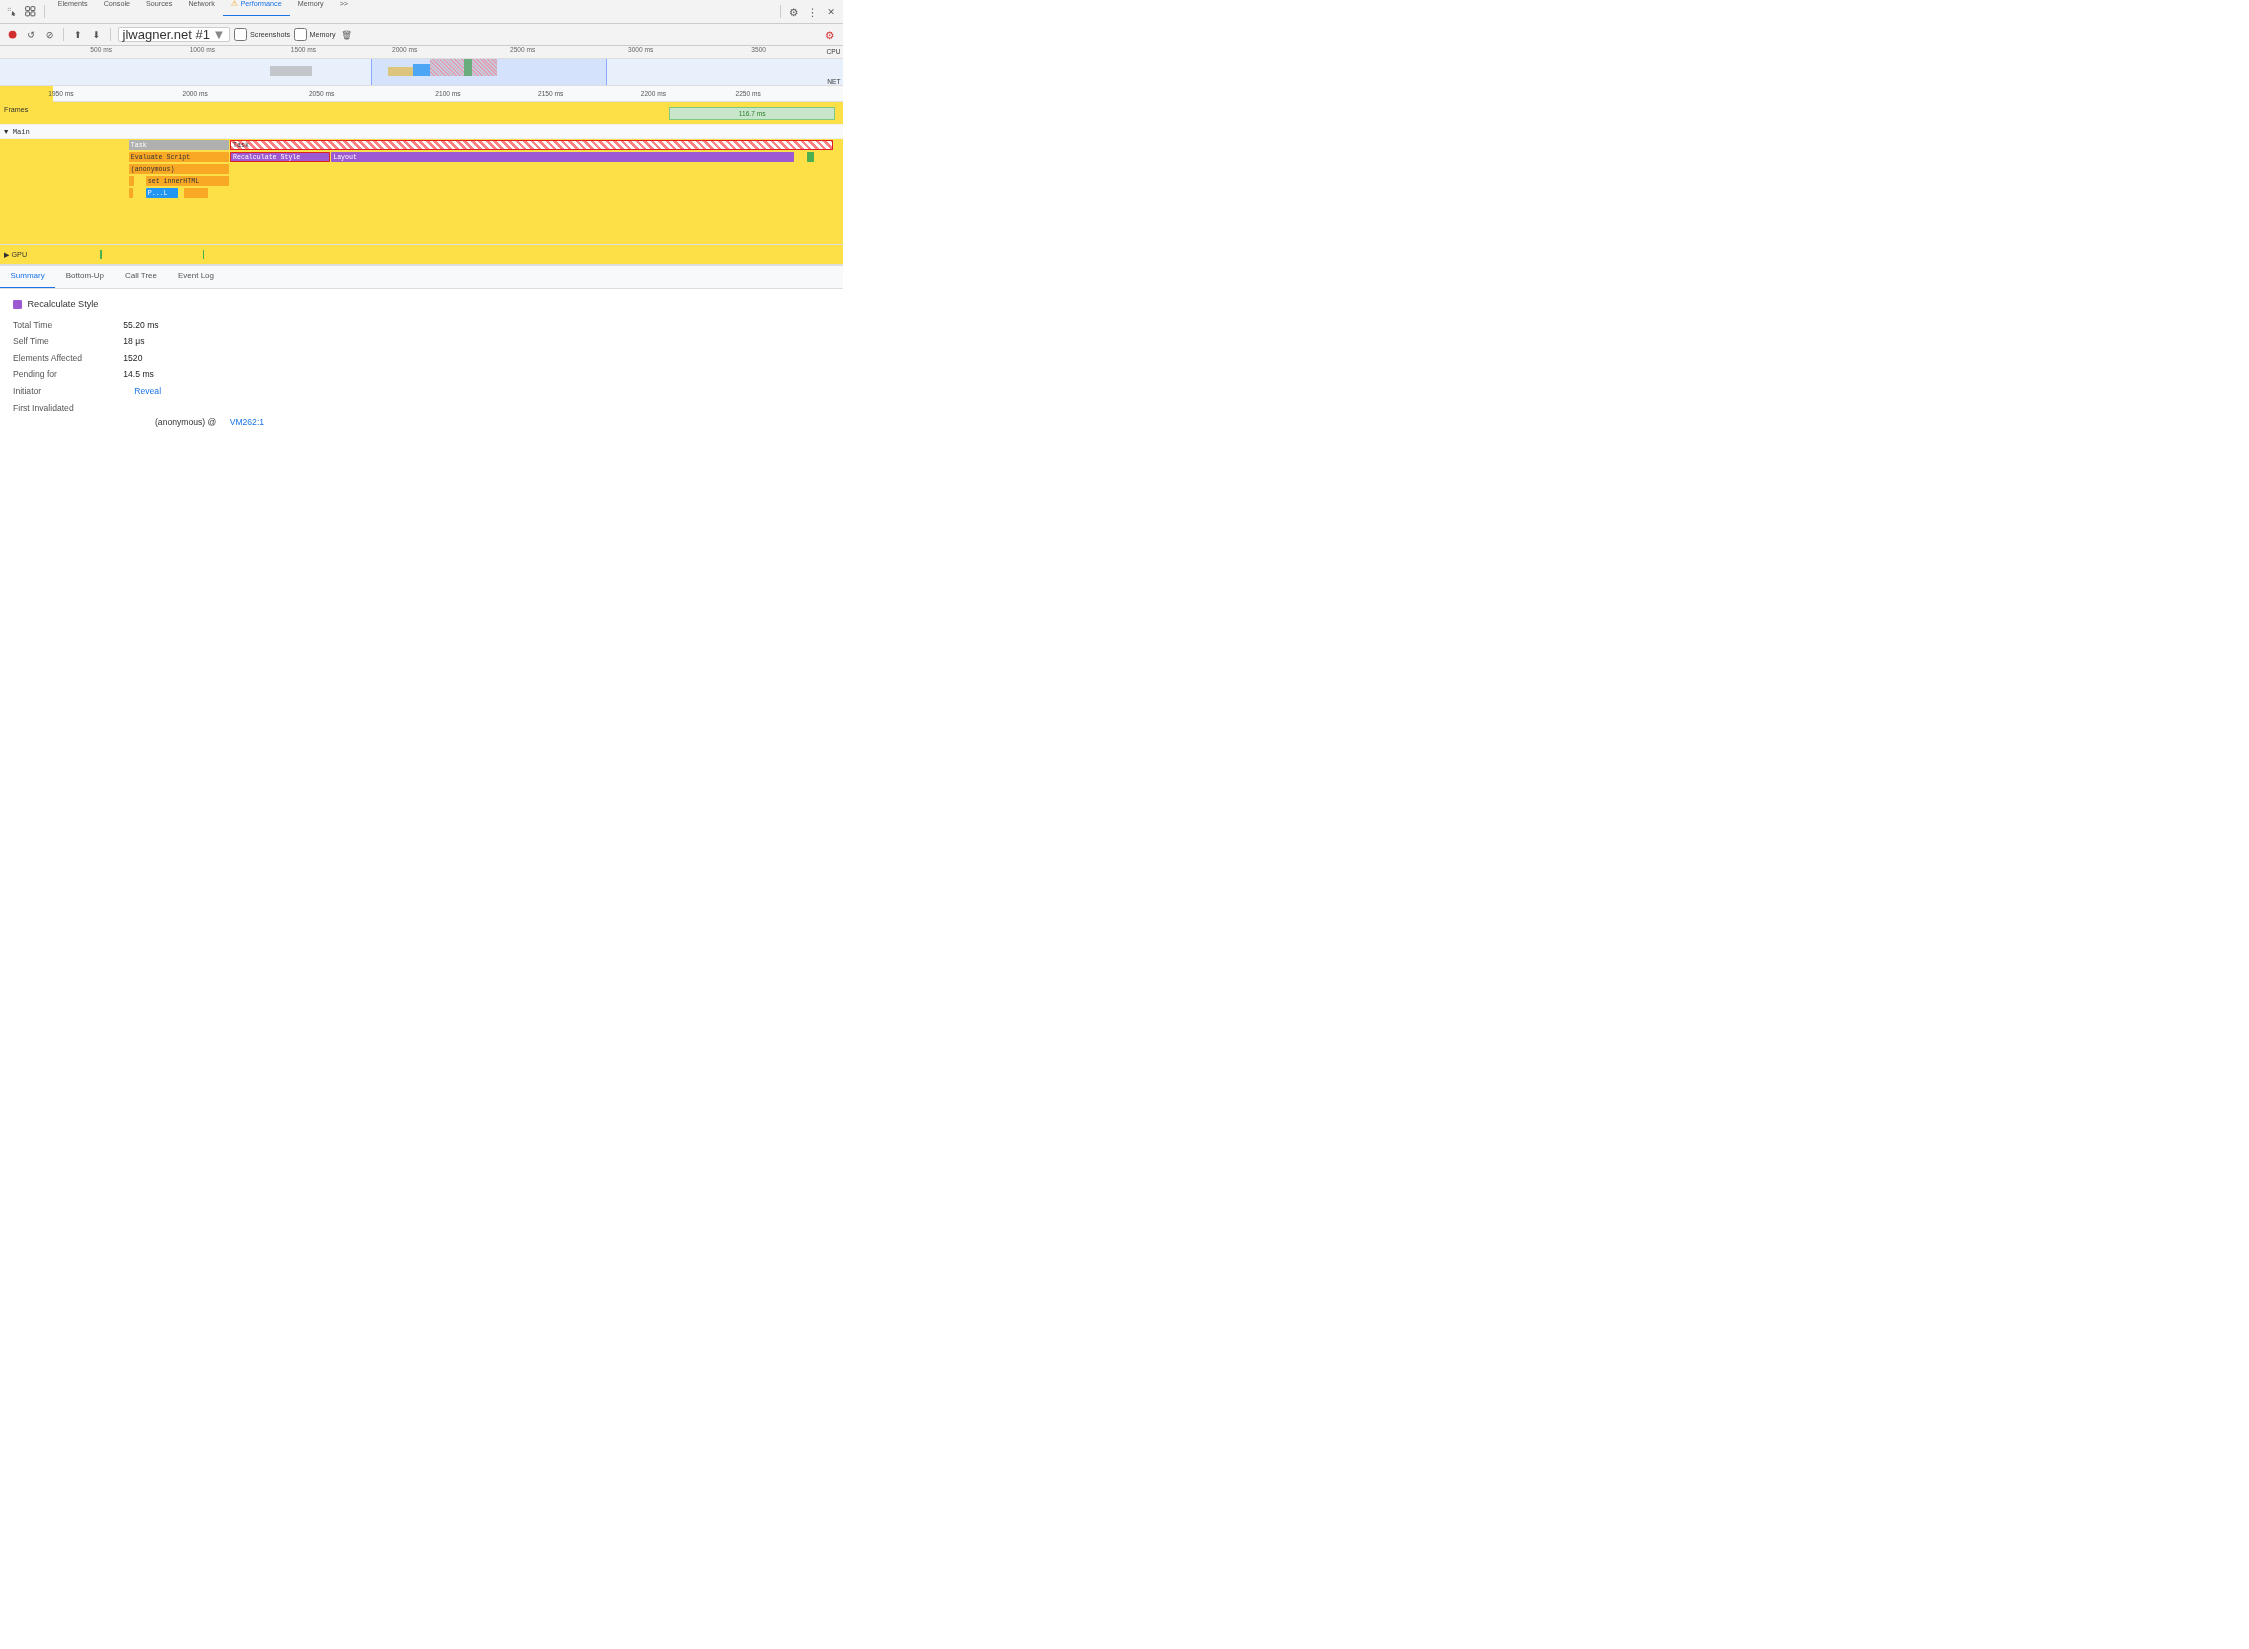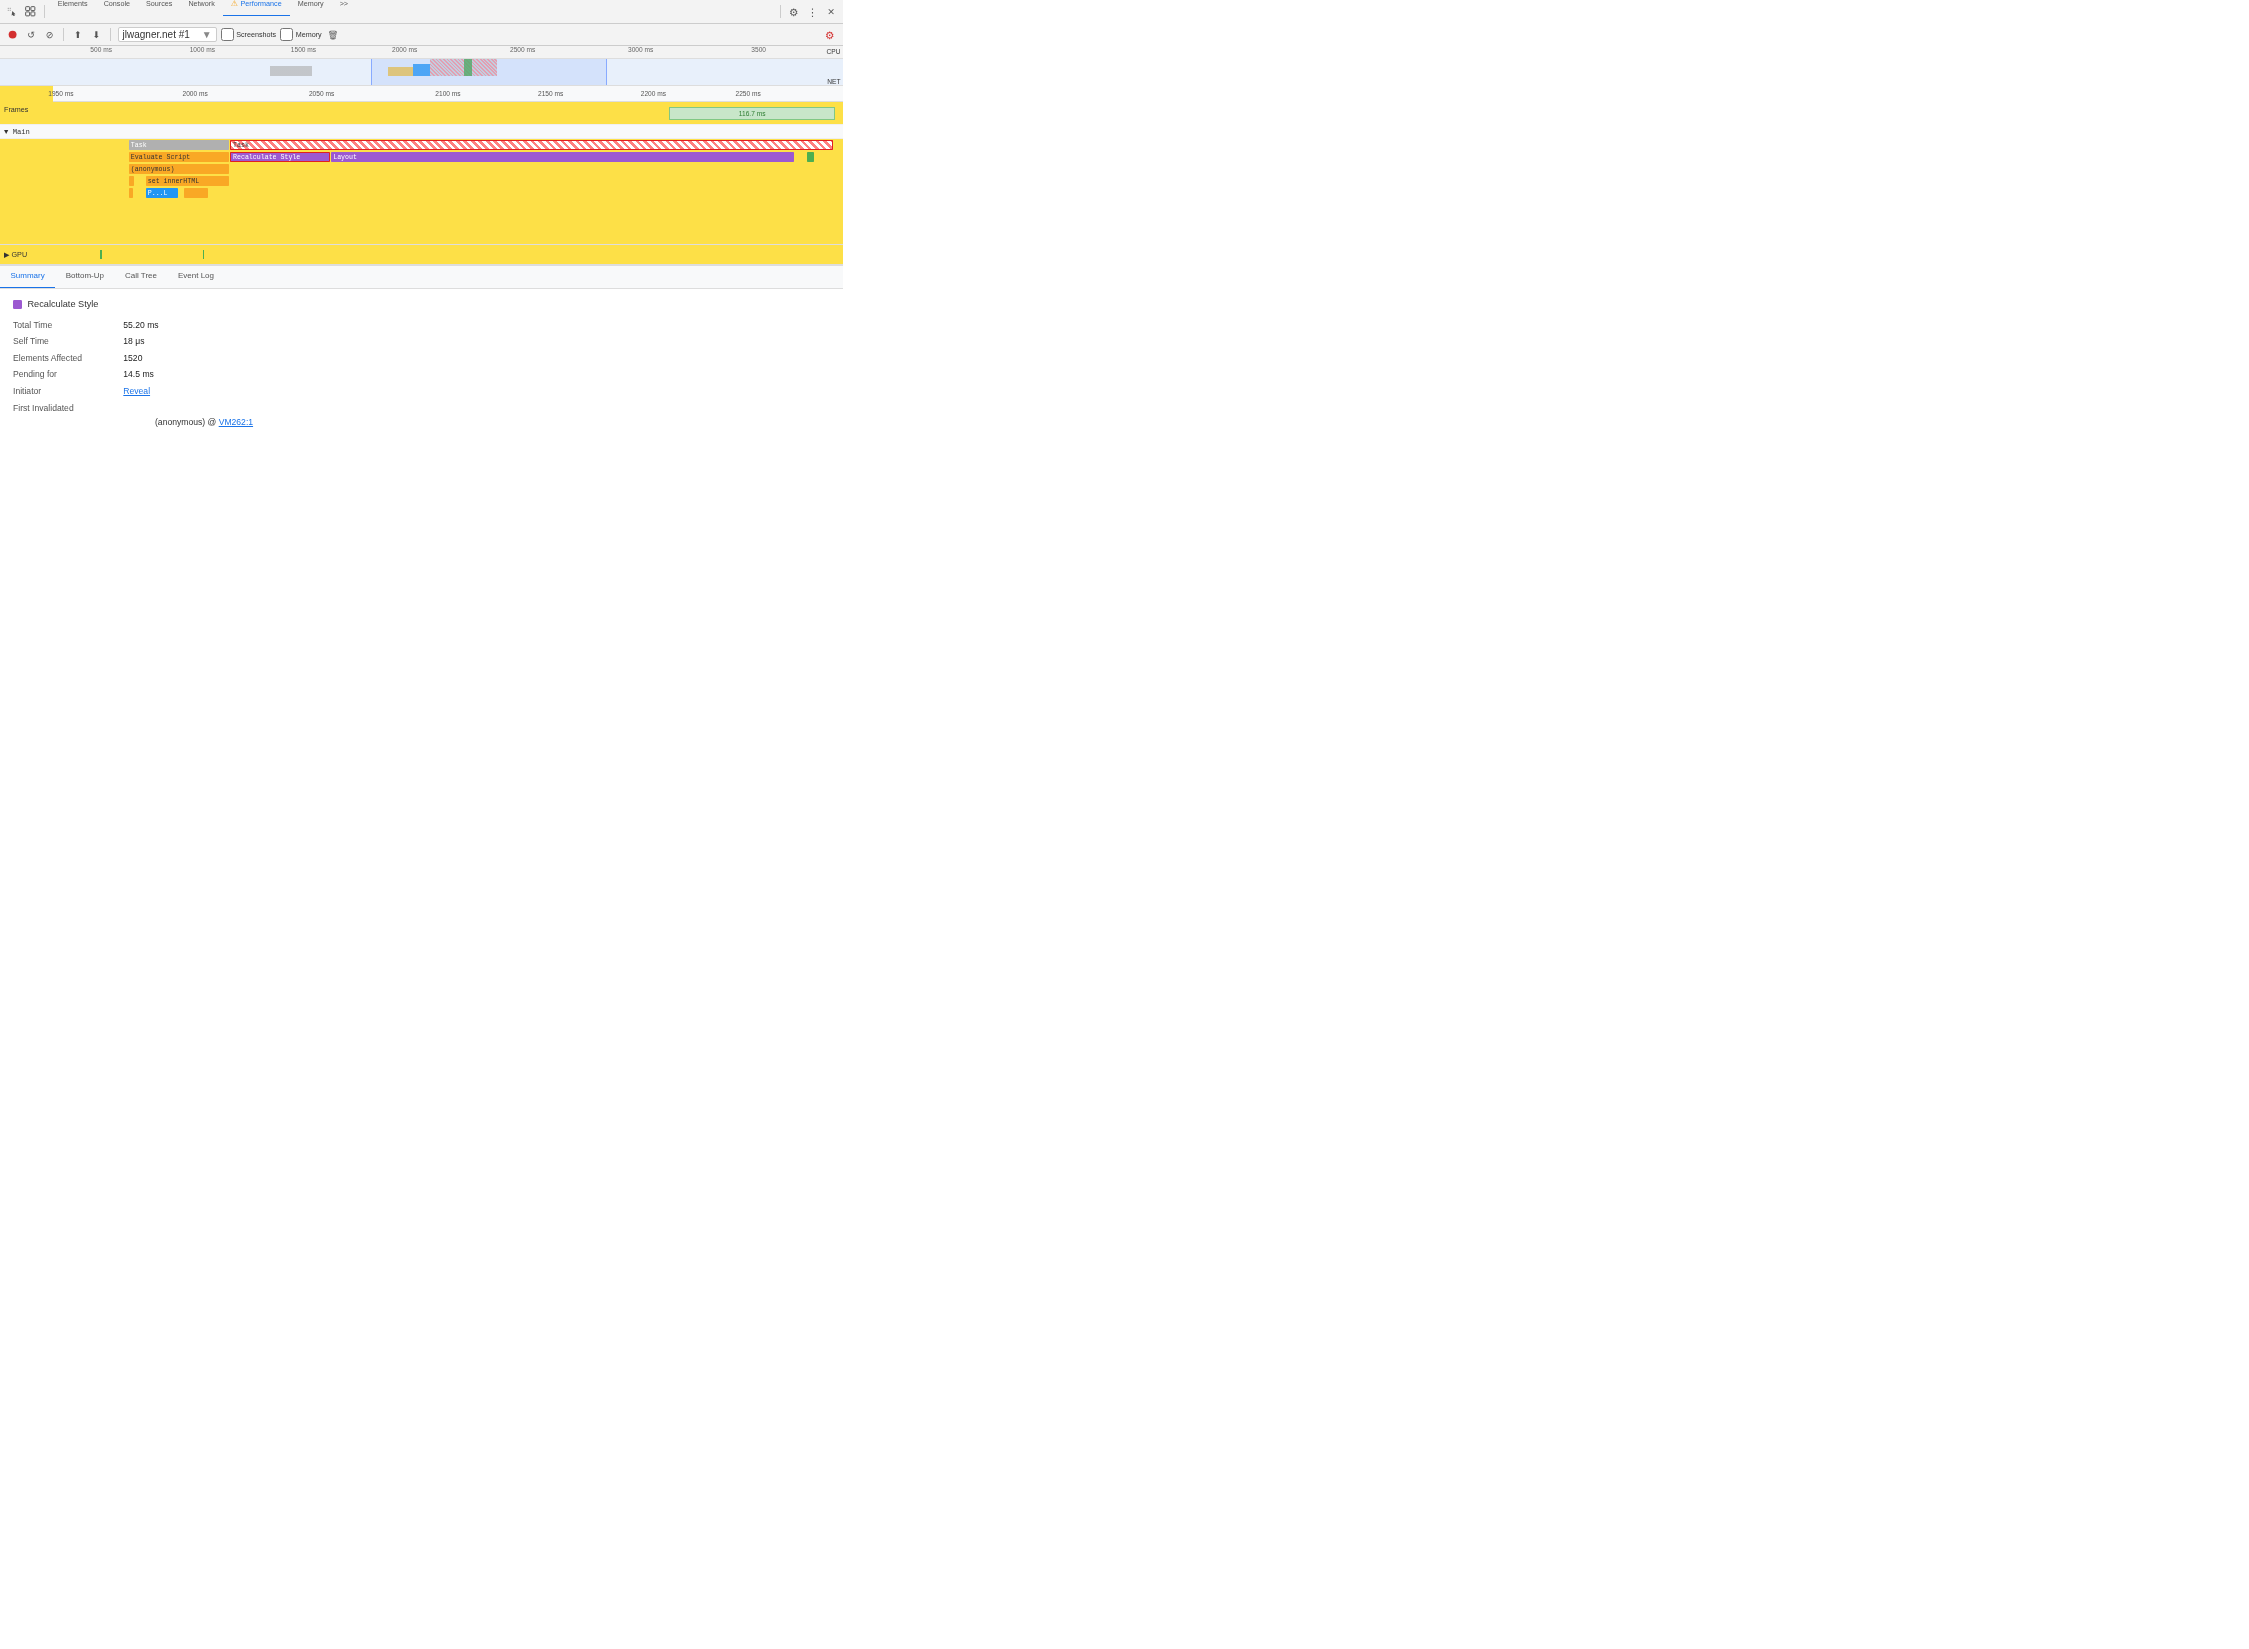--- a/index.html
+++ b/index.html
@@ -85,21 +85,21 @@
     .perf-toolbar .icon-btn.red { color: #e02020; }
     .url-selector {
       display: flex;
       align-items: center;
       background: #fff;
       border: 0.7px solid #ccc;
       border-radius: 2px;
       padding: 0 4px;
       height: 14.5px;
       gap: 2.6px;
-      font-size: 10px;
+      font-size: 13px;
       cursor: pointer;
       min-width: 99px;
     }
     .checkbox-label {
       display: flex;
       align-items: center;
       gap: 2.6px;
       font-size: 7.2px;
       cursor: pointer;
     }
@@ -364,22 +364,22 @@
     }
     .summary-label {
       color: #555;
       min-width: 105px;
     }
     .summary-value {
       color: #222;
     }
     .summary-link {
       color: #1a73e8;
-      text-decoration: underline;
-      cursor: pointer;
+      cursor: pointer;
+      margin-left: 11px;
     }
     .first-invalidated-row {
       display: flex;
       align-items: baseline;
       gap: 5.3px;
     }
   </style>
 </head>
 <body>
 

